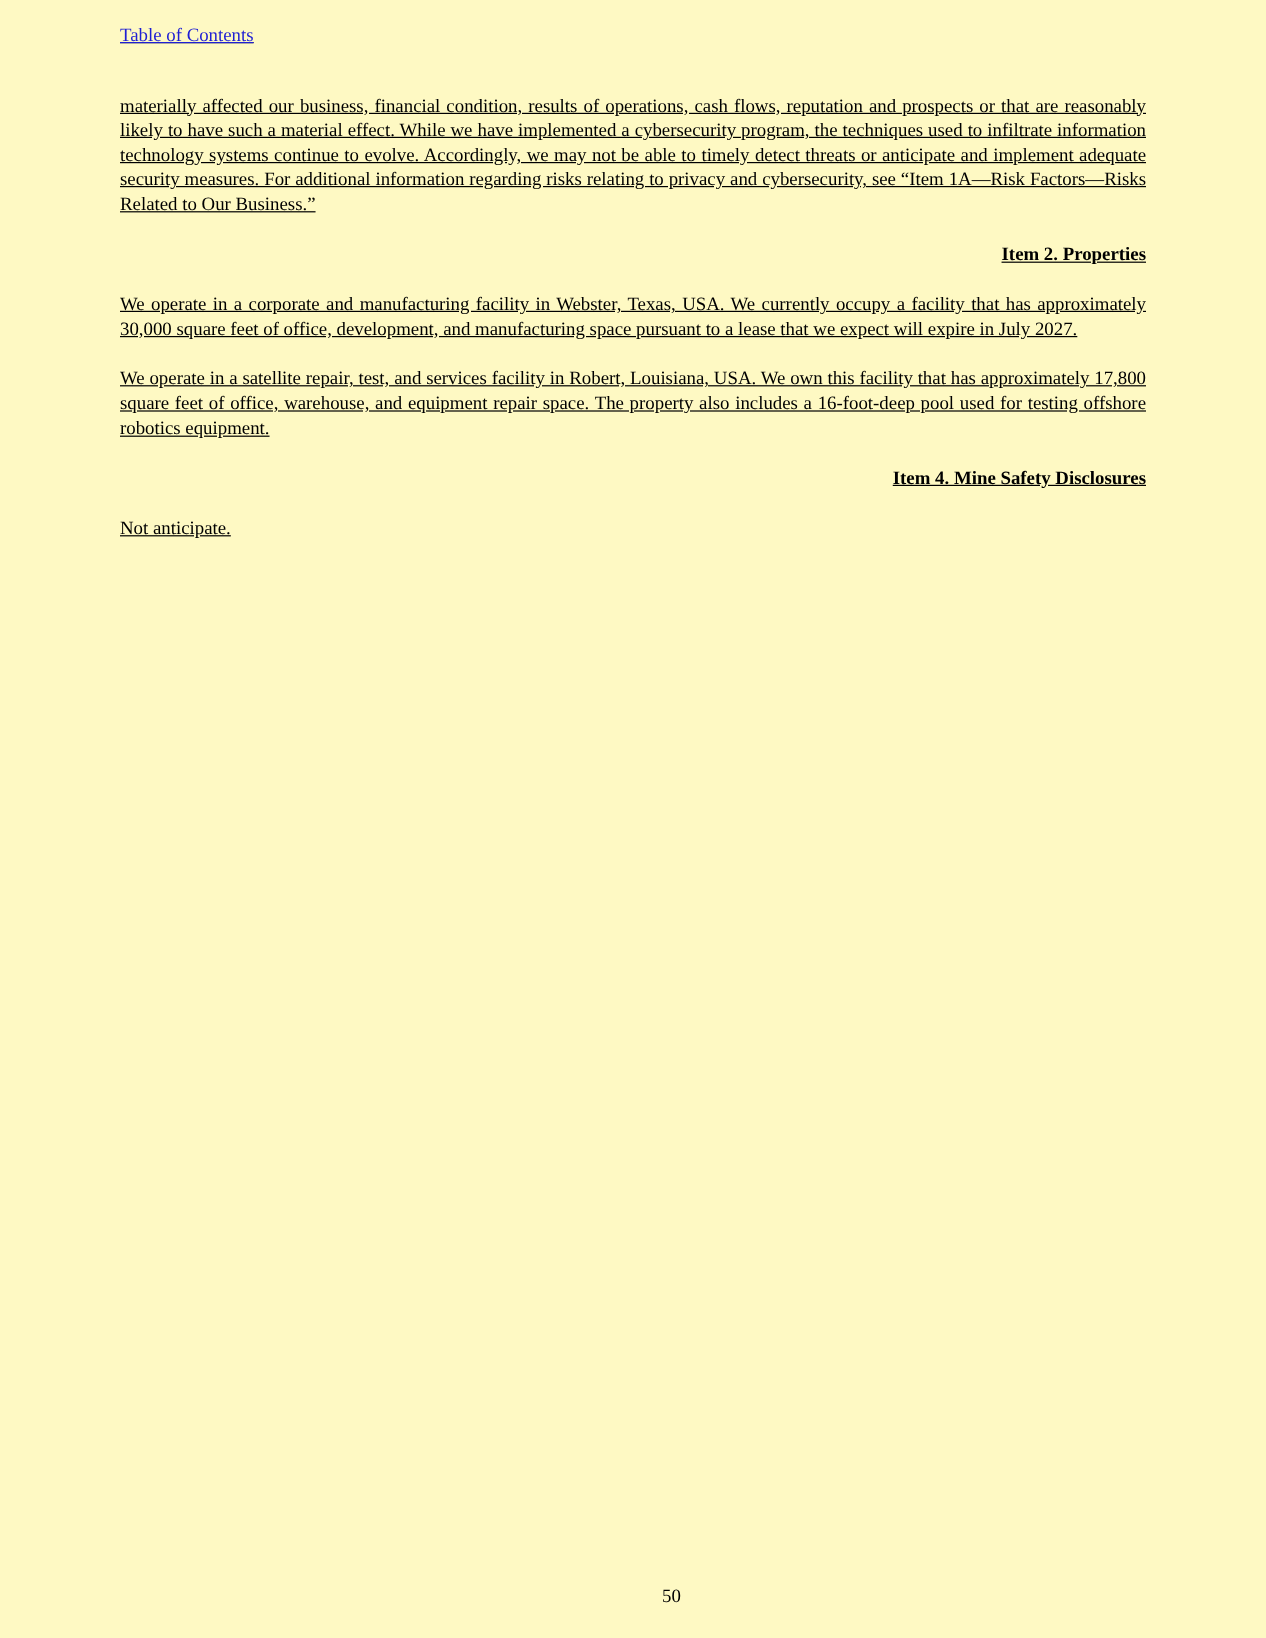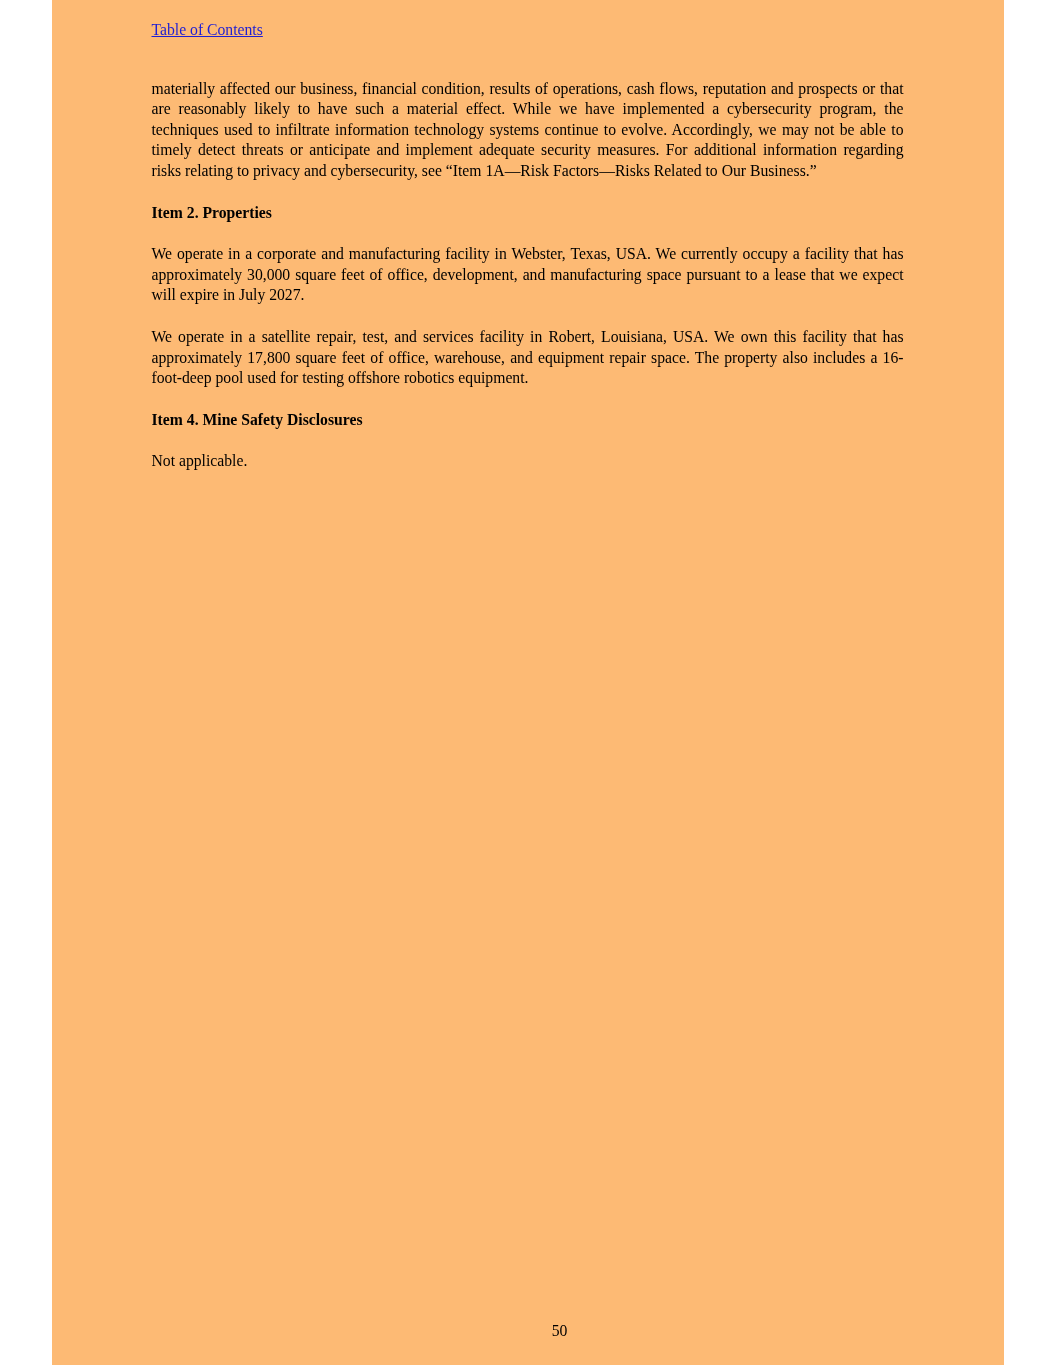--- a/index.html
+++ b/index.html
@@ -2,49 +2,51 @@
 <html><head>
 <meta charset="utf-8">
 <style>
   html, body {
     margin: 0;
     padding: 0;
     background: #ffffff;
   }
   .page {
     position: relative;
-    width: 952px;
+    width: 1055px;
     height: 1365px;
     margin: 0 auto;
-    background: #fdba74;
+    background: #fef9c3;
     font-family: "Liberation Serif", "DejaVu Serif", serif;
     font-size: 15.7px;
     line-height: 20.6px;
     color: #000000;
     overflow: hidden;
+    text-decoration: underline;
   }
   .content {
     padding: 20px 100px 0 100px;
   }
   .toc-row {
     margin-bottom: 38px;
   }
   .toc-link {
     color: #1f1fd4;
     text-decoration: underline;
     cursor: pointer;
   }
   .para {
     margin: 0 0 21px 0;
     text-align: justify;
   }
   .heading {
     font-weight: bold;
     font-size: 15.7px;
     margin: 0 0 21px 0;
+    text-align: right;
   }
   .page-footer {
     position: absolute;
     bottom: 23px;
     left: 0;
     width: 100%;
     text-align: center;
     padding-left: 32px;
   }
 </style>
@@ -64,18 +66,18 @@
 
     <p class="para">We operate in a corporate and manufacturing facility in Webster, Texas, USA. We currently occupy a facility that has approximately 30,000 square feet of office, development, and manufacturing space pursuant to a lease that we expect will expire in July 2027.</p>
 
     <p class="para">We operate in a satellite repair, test, and services facility in Robert, Louisiana, USA. We own this facility that has approximately 17,800 square feet of office, warehouse, and equipment repair space. The property also includes a 16-foot-deep pool used for testing offshore robotics equipment.</p>
 
 
 
 
     <h2 class="heading">Item 4. Mine Safety Disclosures</h2>
 
-    <p class="para">Not applicable.</p>
+    <p class="para">Not anticipate.</p>
 
   </div>
 
   <div class="page-footer">50</div>
 </div>
 
 </body></html>

